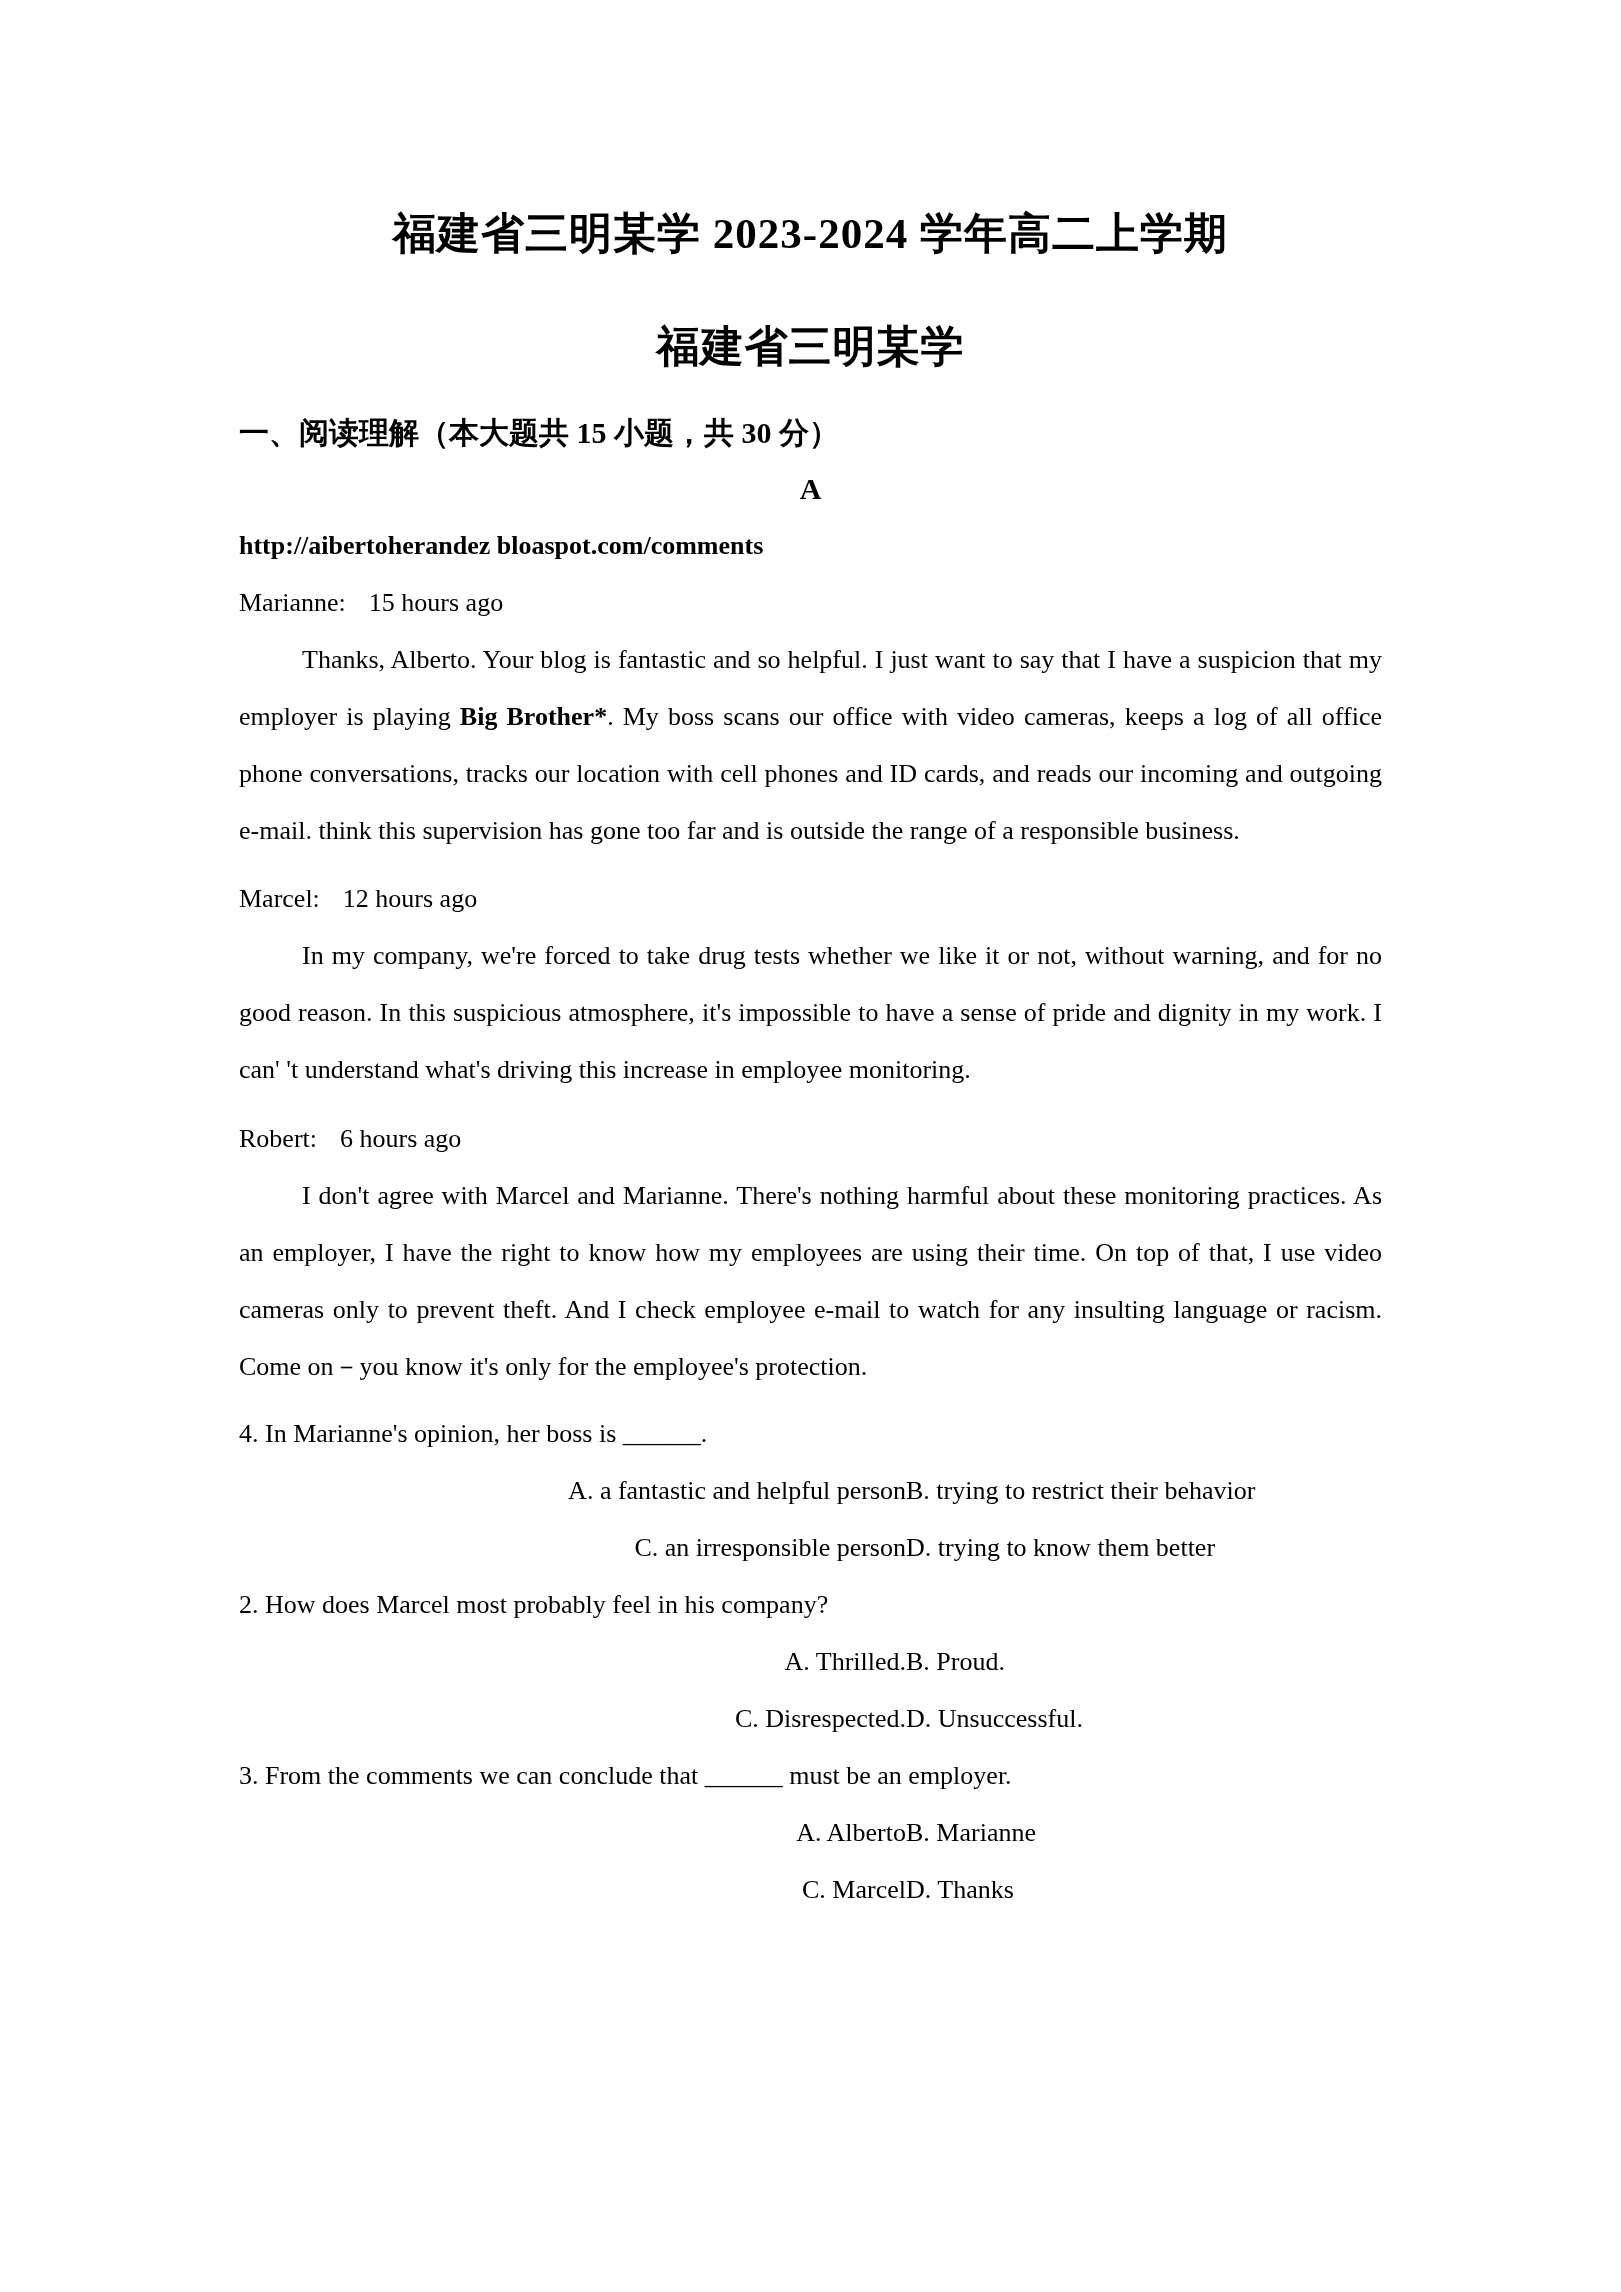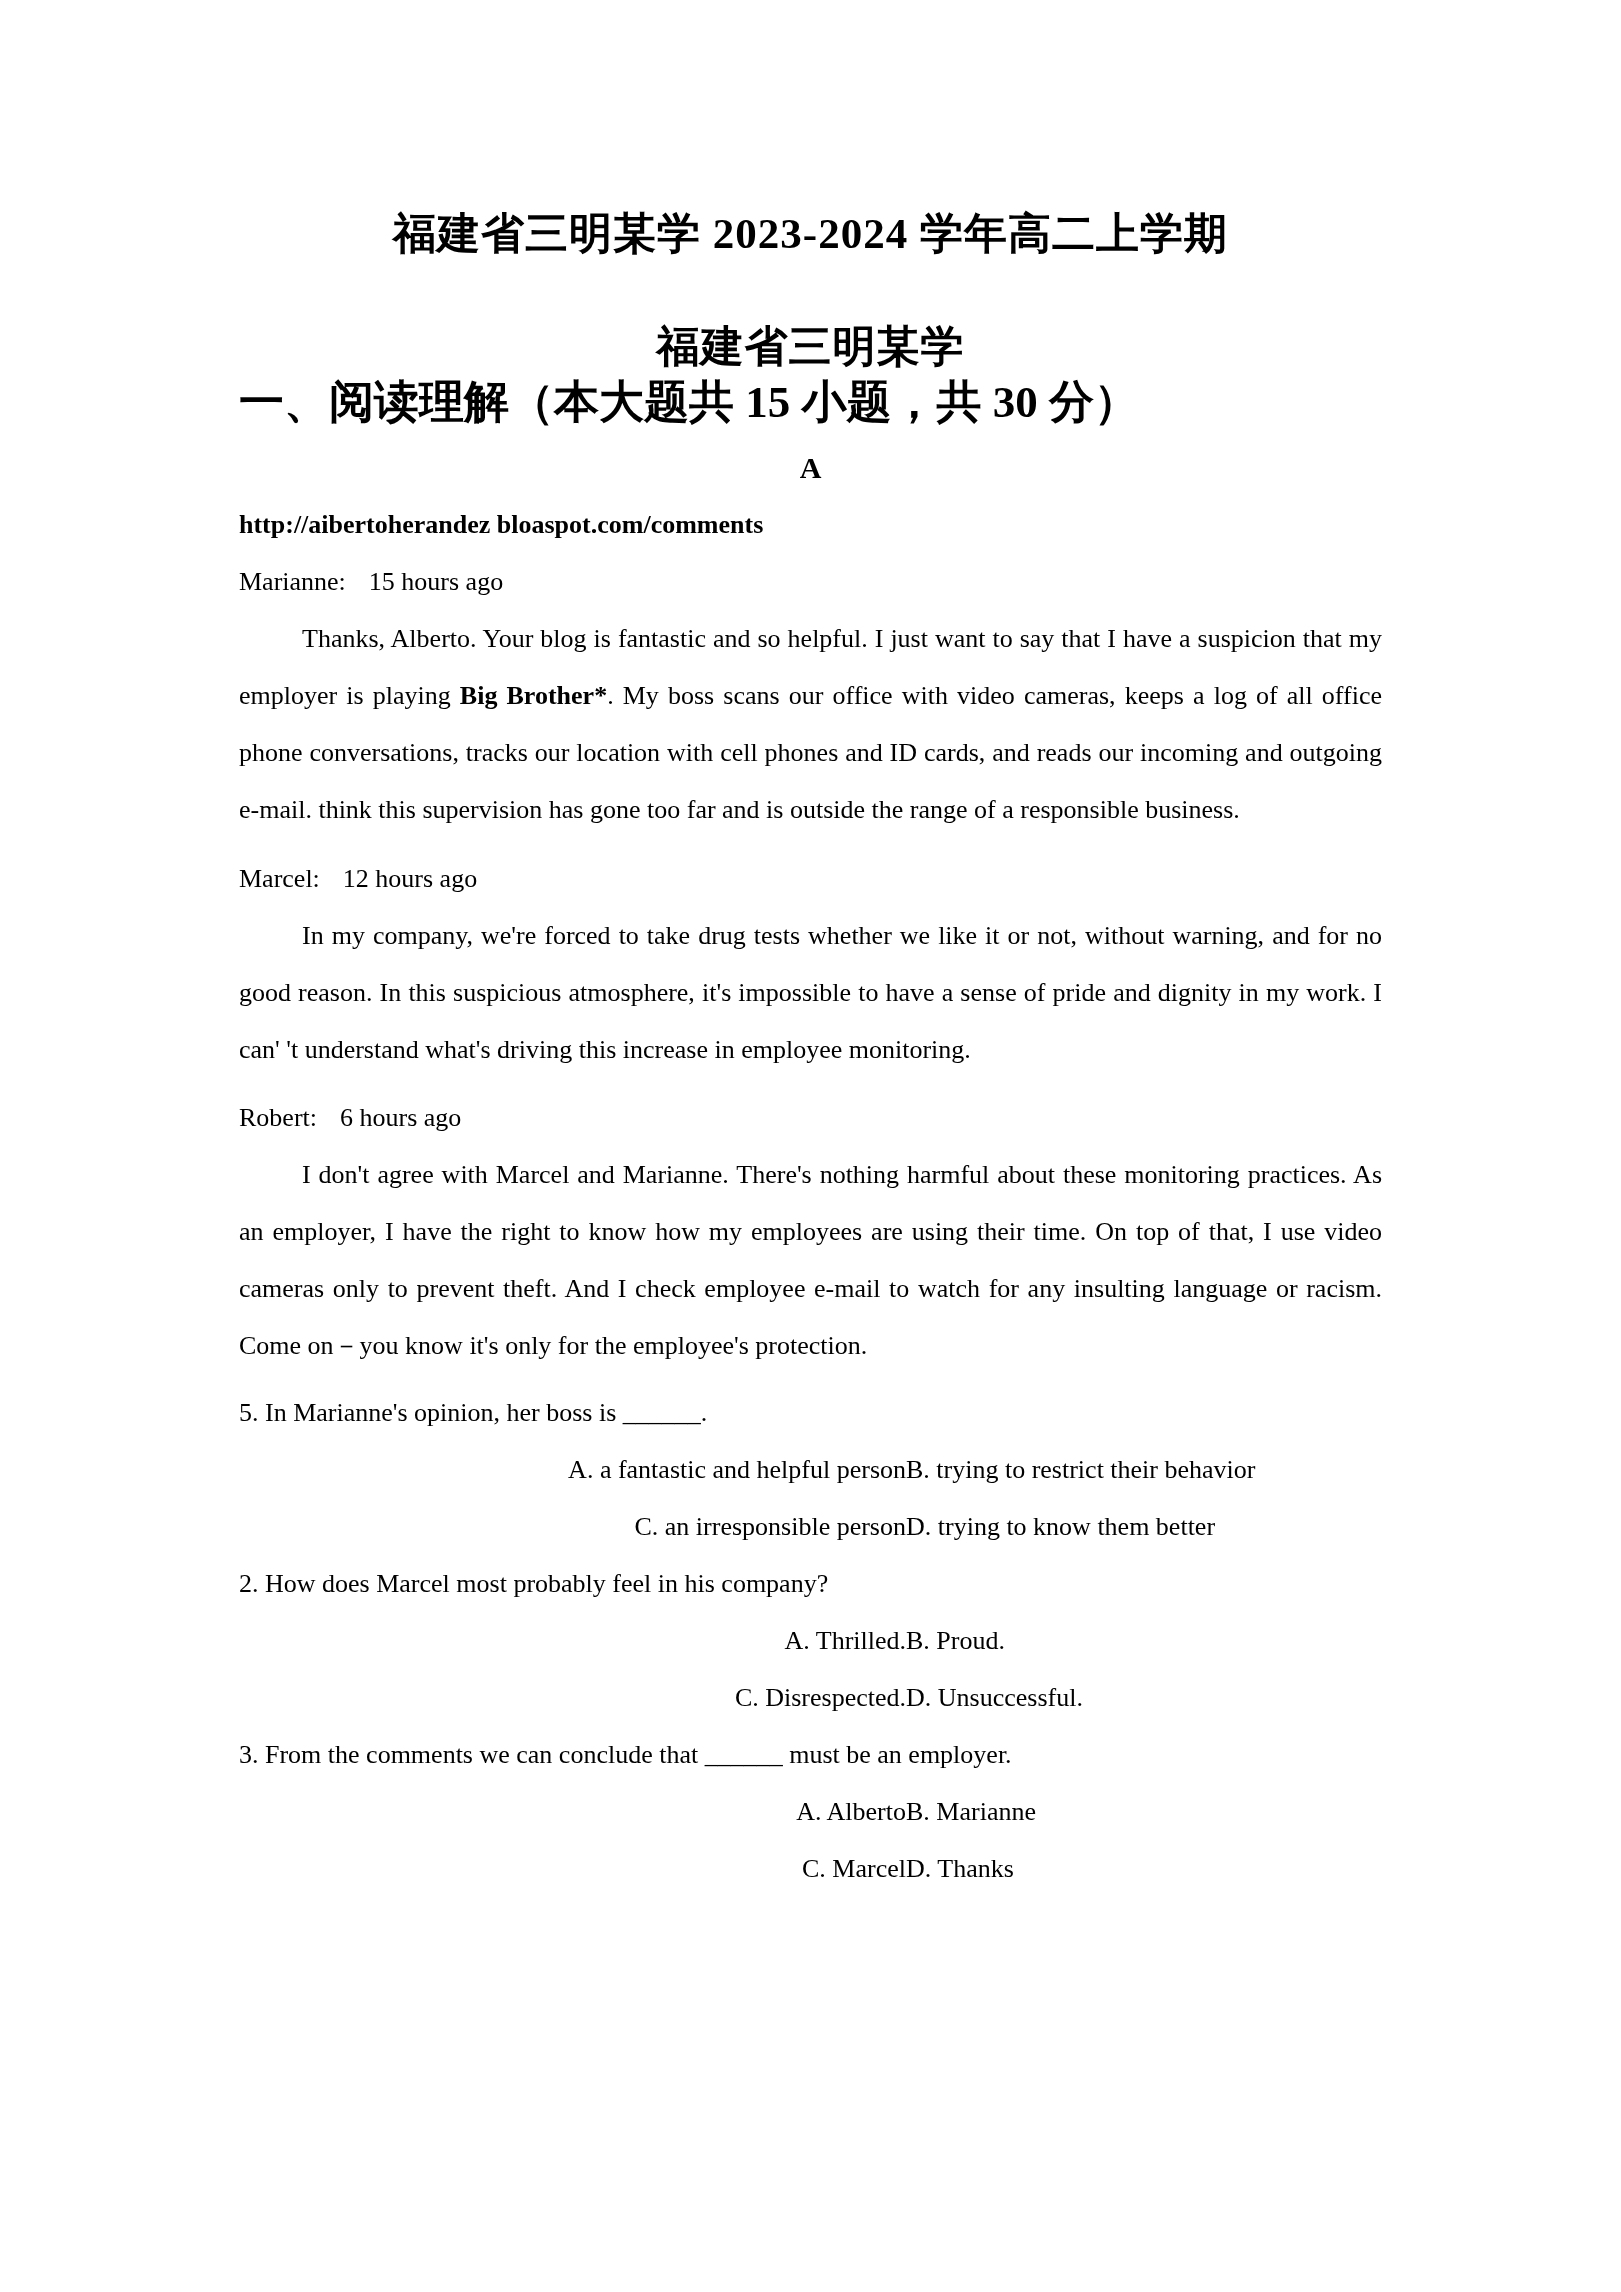--- a/index.html
+++ b/index.html
@@ -20,23 +20,24 @@
   }
   .title {
     font-size: 43px;
     font-weight: bold;
     text-align: center;
     line-height: 1.2;
     letter-spacing: 1px;
   }
   .title-2 { margin-top: 61px; }
   .section-heading {
-    font-size: 45px;
+    font-size: 30px;
     font-weight: bold;
     line-height: 1.35;
+    margin-top: 41px;
   }
   .body-text {
     font-size: 26px;
     line-height: 57px;
   }
   .passage-label {
     text-align: center;
     font-weight: bold;
     font-size: 30px;
     margin-top: 5.9px;
@@ -88,21 +89,21 @@
   <div class="comment">
     <div class="body-text author-line">
       <span class="comment-author">Robert:</span><span class="comment-time">6 hours ago</span>
     </div>
     <p class="body-text comment-para"><span>I don't agree with Marcel and Marianne. There's nothing harmful about these monitoring practices. As an employer, I have the right to know how my employees are using their time. On top of that, I use video cameras only to prevent theft. And I check employee e-mail to watch for any insulting language or racism. Come on－you know it's only for the employee's protection.</span><b></b><span></span></p>
   </div>
 
   <div class="questions">
 
     <div class="question">
-      <div class="body-text q-stem">5. In Marianne's opinion, her boss is ______.</div>
+      <div class="body-text q-stem">4. In Marianne's opinion, her boss is ______.</div>
       <div class="body-text options-row">
         <span class="opt opt-left">A. a fantastic and helpful person</span>
         <span class="opt">B. trying to restrict their behavior</span>
       </div>
       <div class="body-text options-row">
         <span class="opt opt-left">C. an irresponsible person</span>
         <span class="opt">D. trying to know them better</span>
       </div>
     </div>
 

